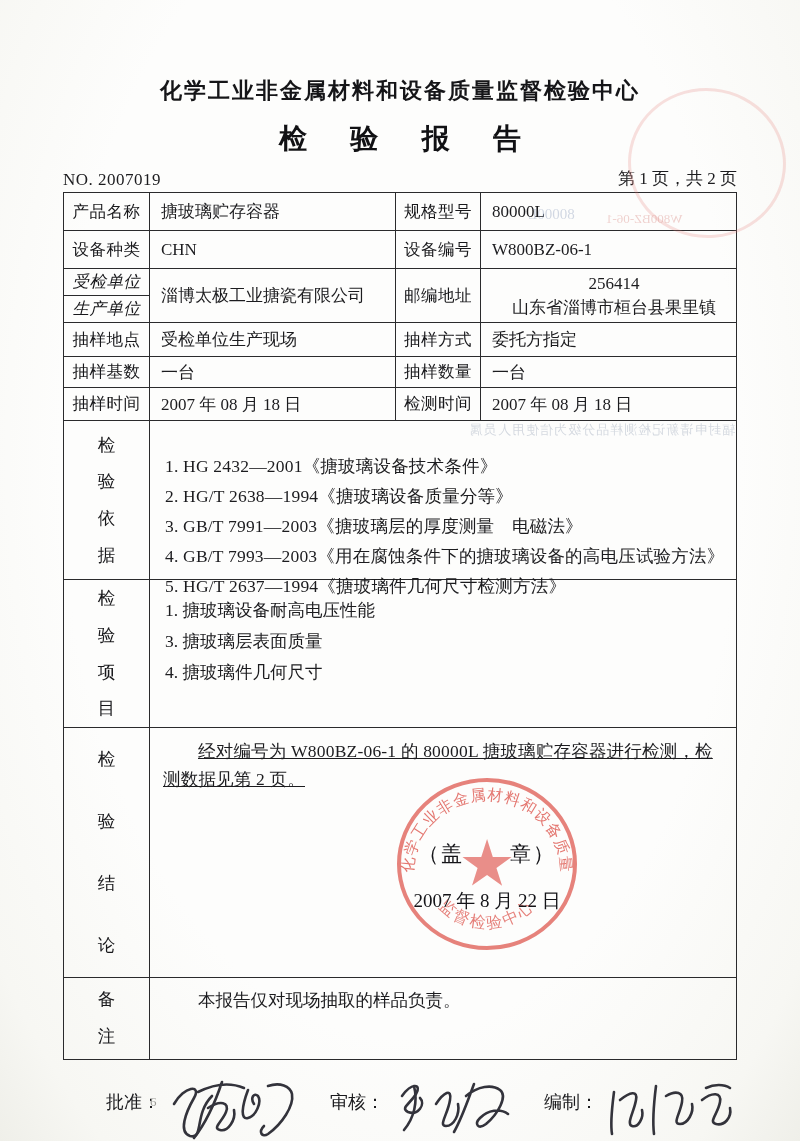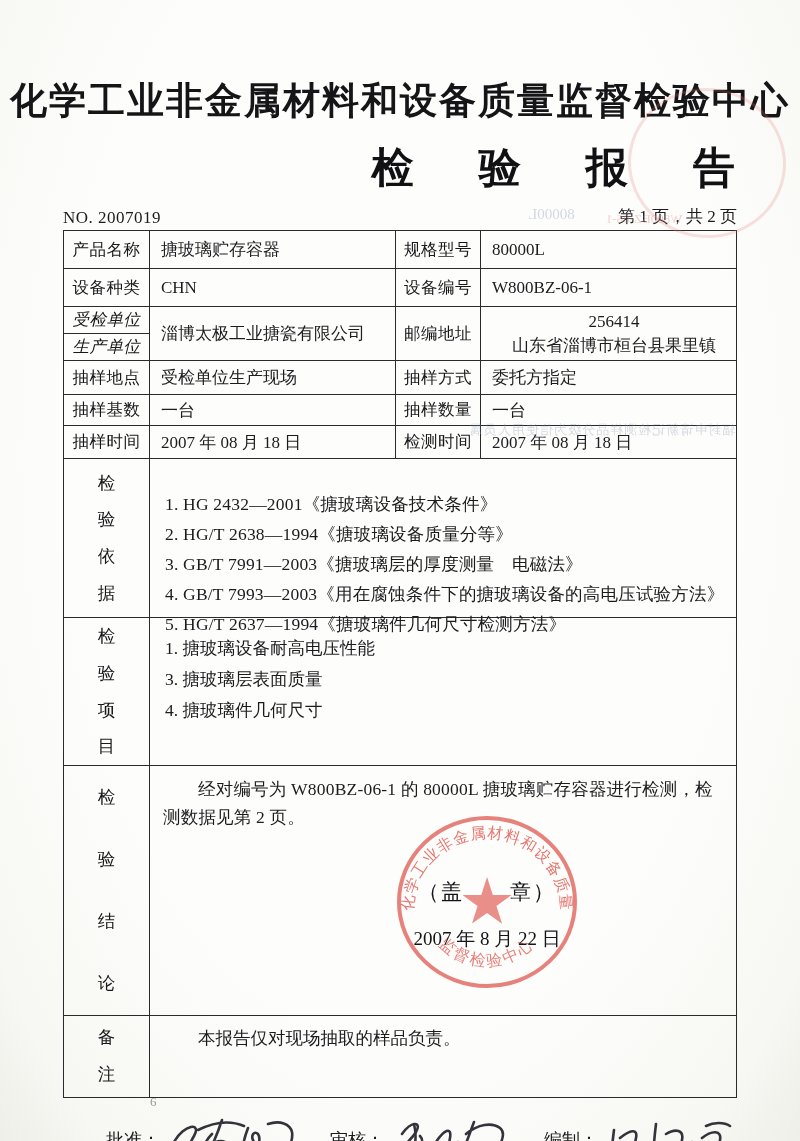--- a/index.html
+++ b/index.html
@@ -14,30 +14,30 @@
     color:#1c1c1f;
     overflow:hidden;
     font-family:"Liberation Serif","DejaVu Serif",serif;
   }
   
   .org-title {
     padding-top:76px;
     text-align:center;
     font-family:"DejaVu Sans","Liberation Sans",sans-serif;
     font-weight:700;
-    font-size:37px;
+    font-size:22px;
     letter-spacing:2px;
     color:#151518;
   }
   .report-title {
     margin-top:14px;
-    text-align:right;
+    text-align:center;
     font-family:"DejaVu Sans","Liberation Sans",sans-serif;
     font-weight:700;
-    font-size:42px;
+    font-size:28px;
     letter-spacing:1.55em;
     text-indent:1.55em;
     color:#111114;
   }
   .meta-row {
     width:674px;
     margin:9px auto 2px auto;
     display:flex;
     justify-content:space-between;
     align-items:flex-end;
@@ -91,21 +91,21 @@
     color:#18181b;
   }
   .vlbl.wide span { line-height:3.55; }
   .vlbl.med span  { line-height:2.1; }
   .sbody { flex:1; position:relative; font-size:17.5px; }
   .basis-body  { padding:30px 6px 0 15px; height:158px; }
   .basis-body .line { line-height:1.72; letter-spacing:.2px; }
   .items-body  { padding:15px 6px 0 15px; height:122px; }
   .items-body .line { line-height:1.78; }
   .concl-body  { height:214px; padding:9px 15px 0 13px; }
-  .concl-text  { text-indent:2em; line-height:1.62; letter-spacing:.2px; }
+  .concl-text  { text-indent:2em; line-height:1.62; letter-spacing:.2px;text-decoration:underline; }
   .rem-body    { height:81px; padding:10px 15px 0 13px; }
   .rem-text    { text-indent:2em; }
 
   
   .stamp-wrap { position:absolute; left:244px; top:48px; width:186px; height:176px; pointer-events:none; }
   .stamp-note {
     position:absolute; left:244px; top:112px; width:186px;
     text-align:center; font-size:21px; letter-spacing:2px; color:#141418;
   }
   .stamp-date {

